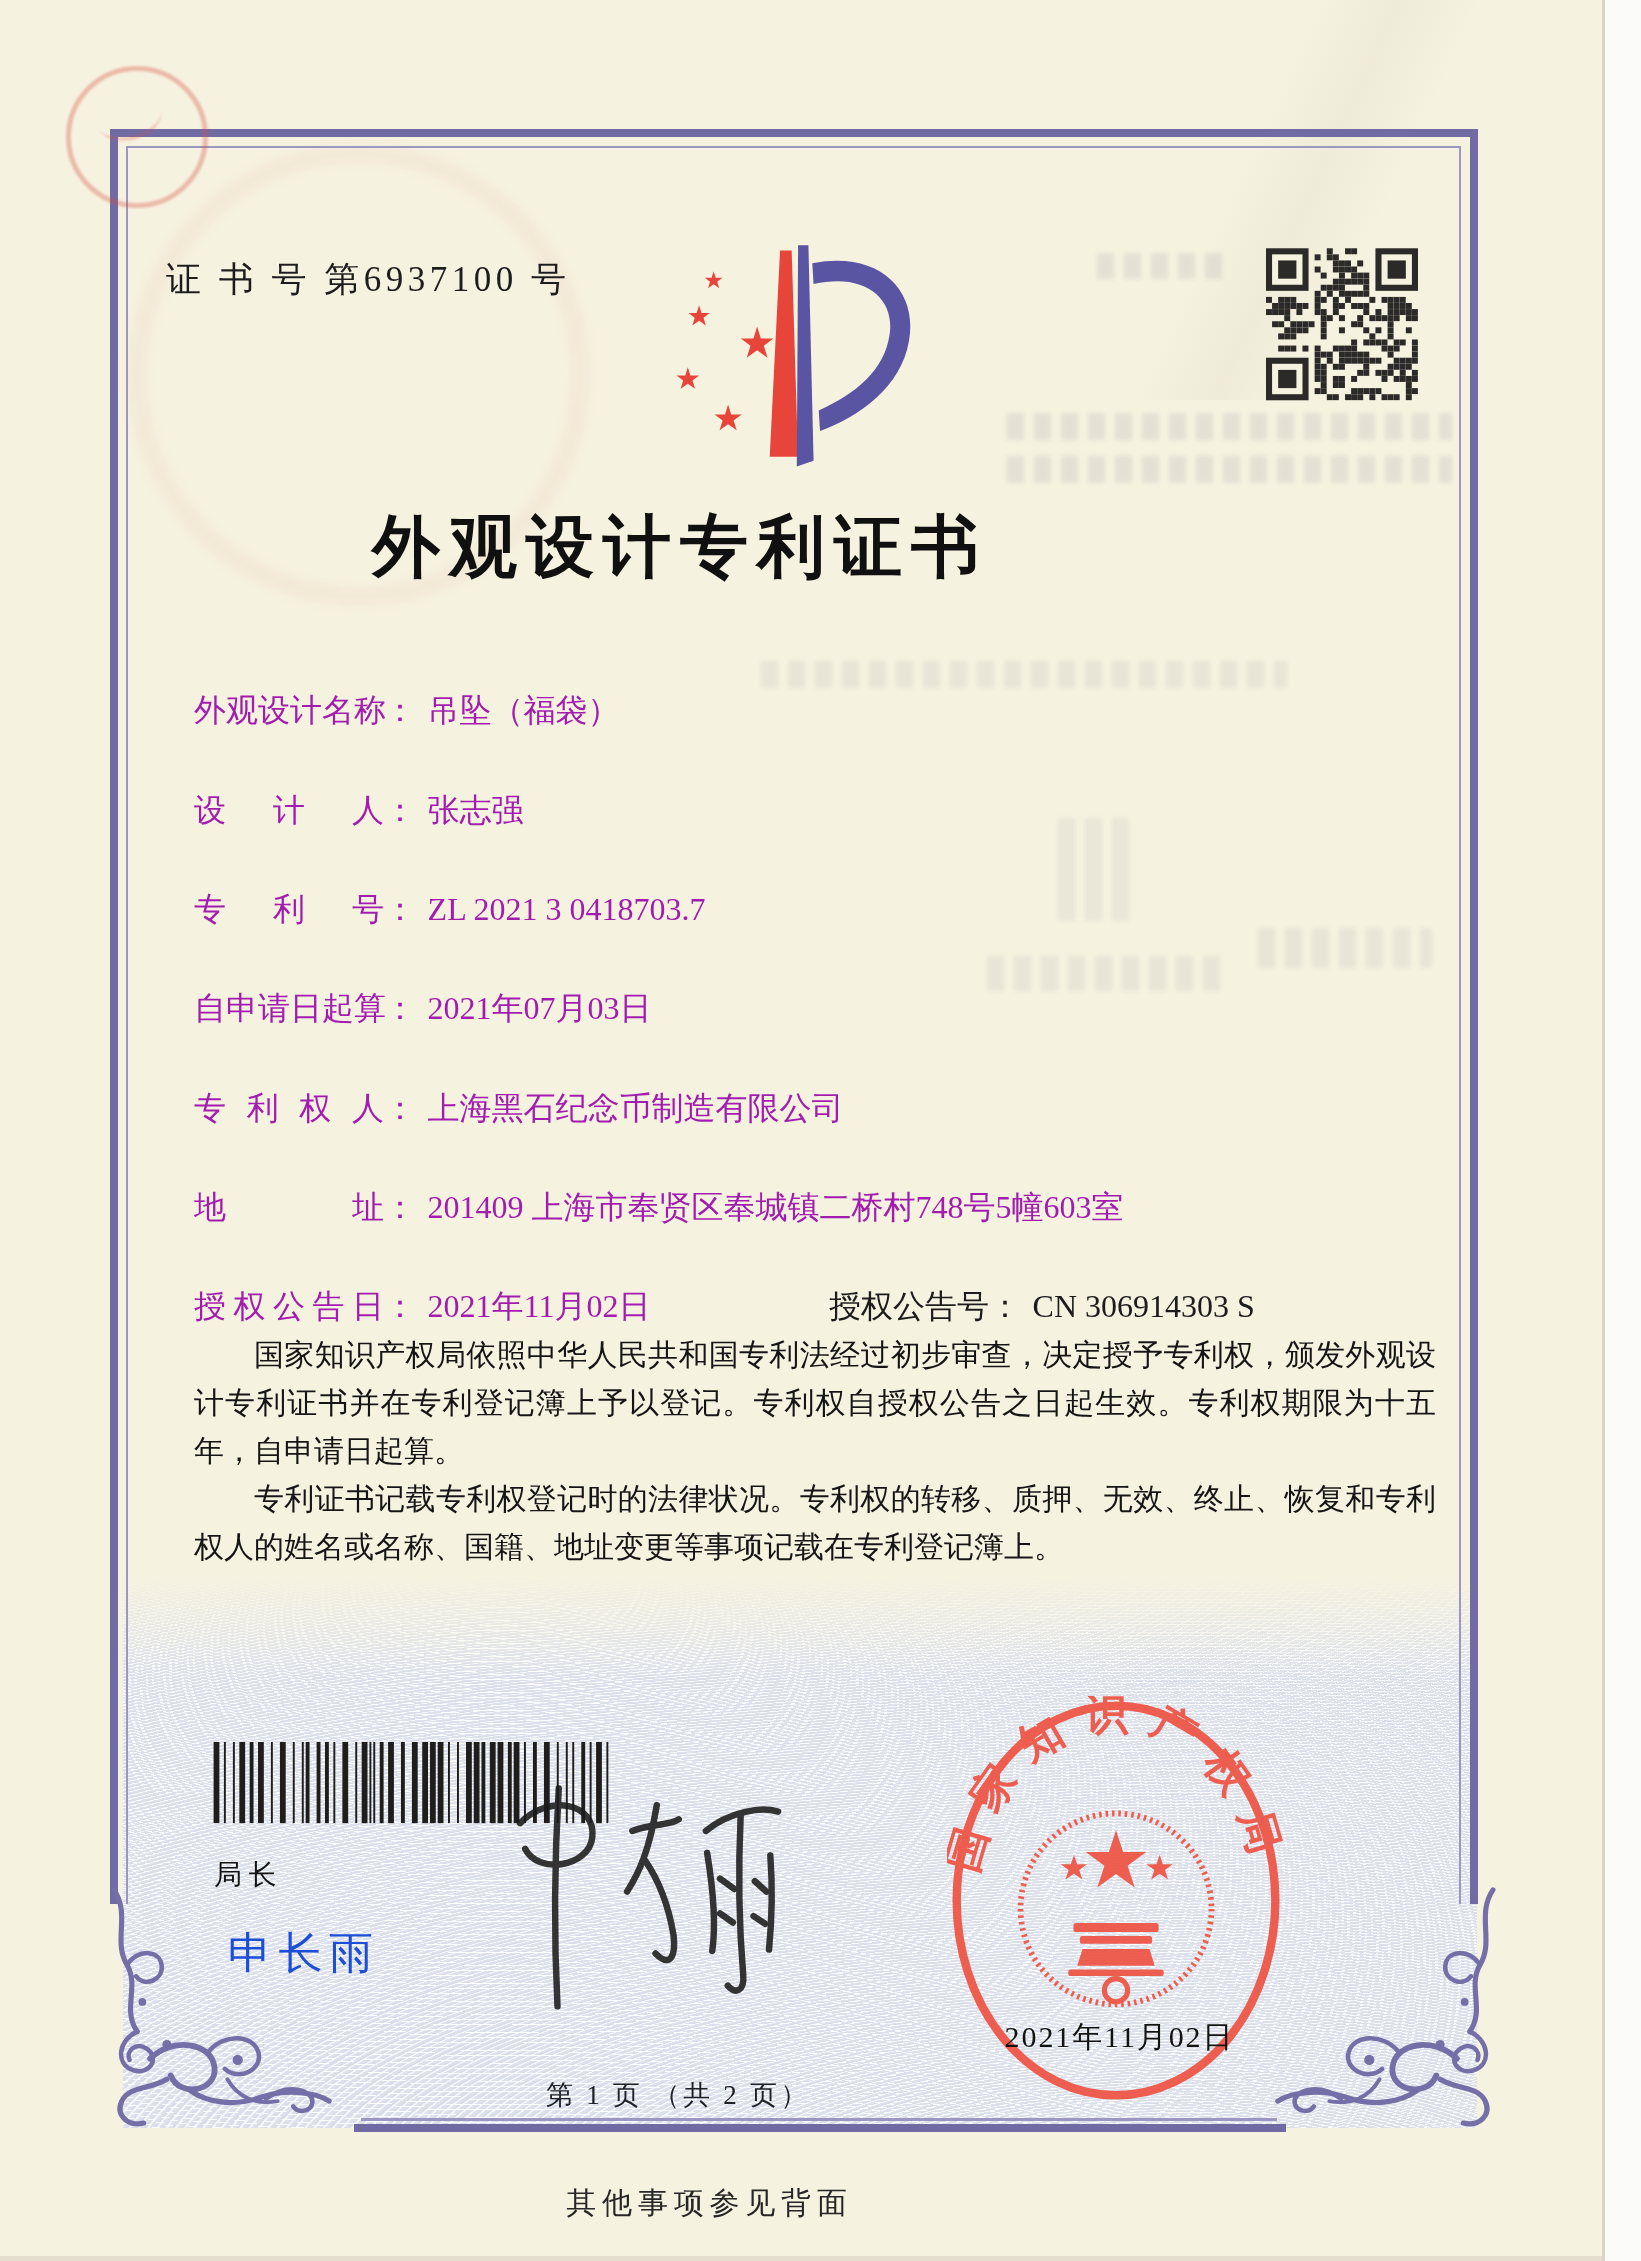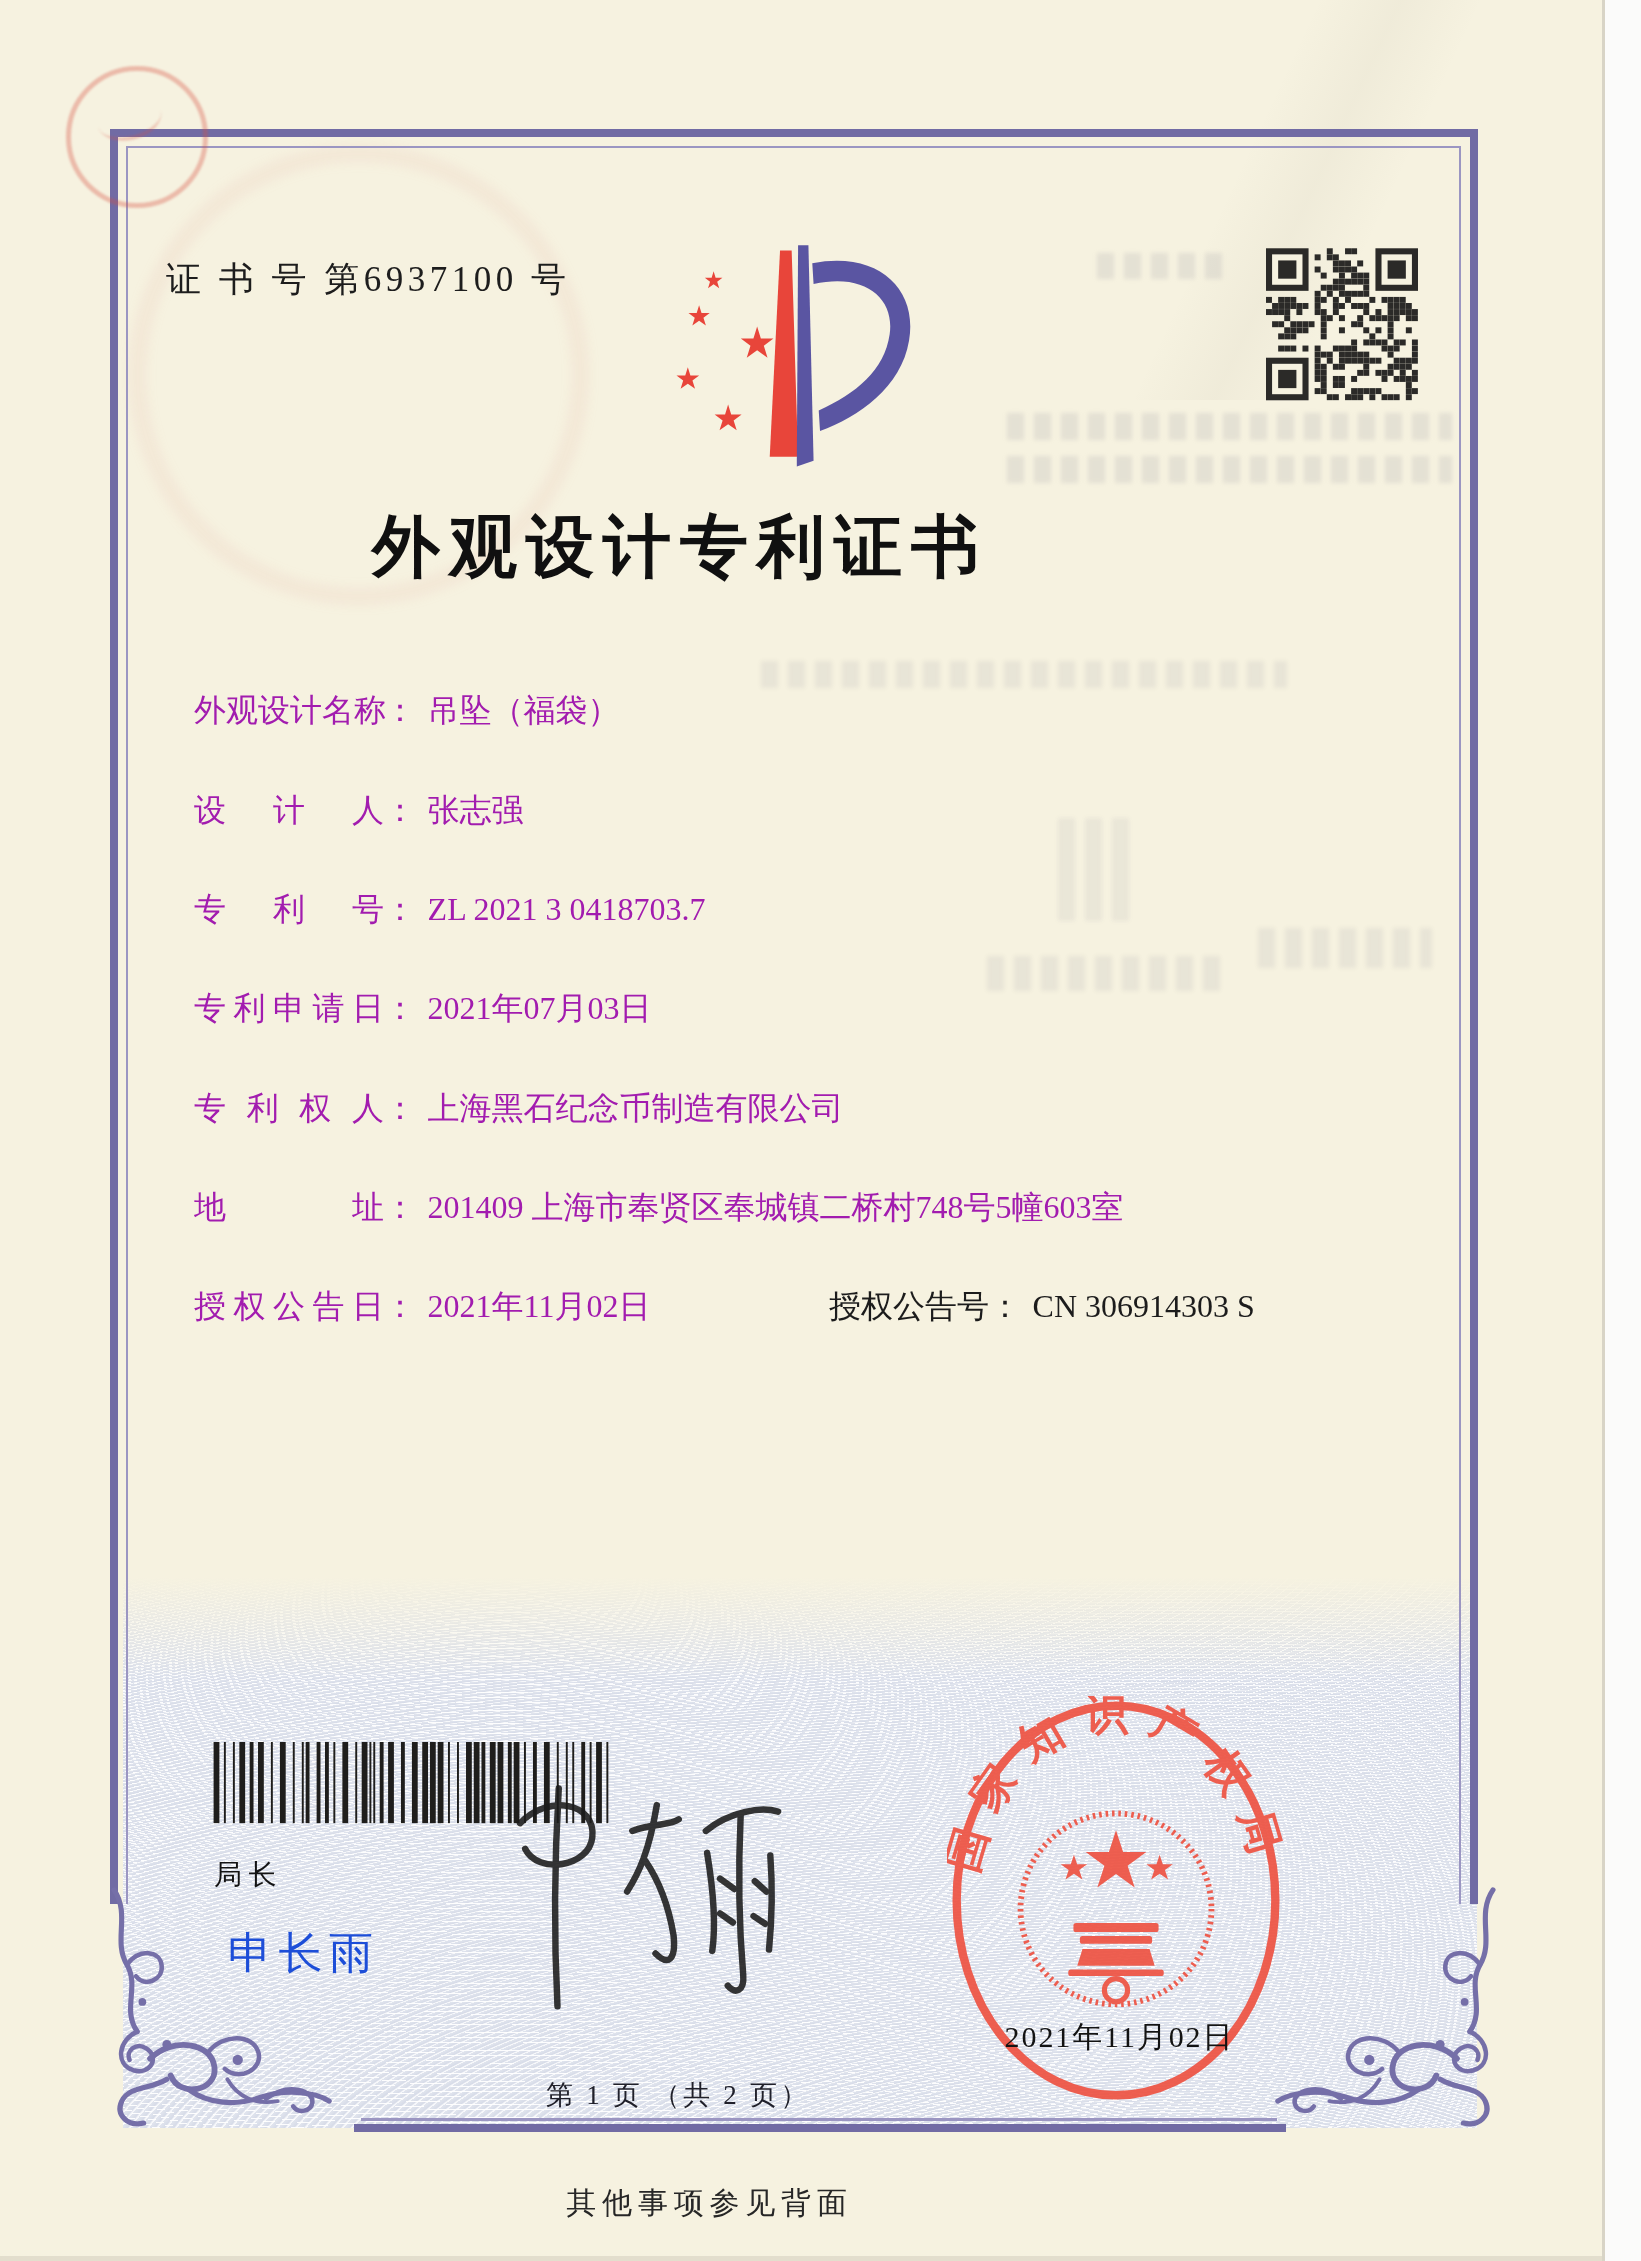--- a/index.html
+++ b/index.html
@@ -369,35 +369,39 @@
   <div class="abs field" style="top:689px">
     <span class="flabel">外观设计名称</span><span>：</span><span class="fvalue">吊坠（福袋）</span>
   </div>
   <div class="abs field" style="top:789px">
     <span class="flabel">设计人</span><span>：</span><span class="fvalue">张志强</span>
   </div>
   <div class="abs field" style="top:888px">
     <span class="flabel">专利号</span><span>：</span><span class="fvalue">ZL 2021 3 0418703.7</span>
   </div>
   <div class="abs field" style="top:987px">
-    <span class="flabel">专利申请日</span><span>：</span><span class="fvalue">2021年07月03日</span>
+    <span class="flabel">自申请日起算</span><span>：</span><span class="fvalue">2021年07月03日</span>
   </div>
   <div class="abs field" style="top:1087px">
     <span class="flabel">专利权人</span><span>：</span><span class="fvalue">上海黑石纪念币制造有限公司</span>
   </div>
   <div class="abs field" style="top:1186px">
     <span class="flabel">地址</span><span>：</span><span class="fvalue">201409 上海市奉贤区奉城镇二桥村748号5幢603室</span>
   </div>
   <div class="abs field" style="top:1285px">
     <span class="flabel">授权公告日</span><span>：</span><span class="fvalue">2021年11月02日</span>
   </div>
   <div class="abs grant2" style="top:1285px">
     <span>授权公告号</span><span>：</span><span class="fvalue">CN 306914303 S</span>
   </div>
 
+  <div class="abs paras">
+    <p>国家知识产权局依照中华人民共和国专利法经过初步审查，决定授予专利权，颁发外观设计专利证书并在专利登记簿上予以登记。专利权自授权公告之日起生效。专利权期限为十五年，自申请日起算。</p>
+    <p>专利证书记载专利权登记时的法律状况。专利权的转移、质押、无效、终止、恢复和专利权人的姓名或名称、国籍、地址变更等事项记载在专利登记簿上。</p>
+  </div>
 
   <div class="abs barcode" id="barbox"><svg width="403" height="85" viewBox="0 0 624 132">
         <rect x="0" y="0" width="9" height="126" fill="#1f1e1c"></rect>
         <rect x="16" y="0" width="3" height="126" fill="#1f1e1c"></rect>
         <rect x="30" y="0" width="3" height="126" fill="#1f1e1c"></rect>
         <rect x="40" y="0" width="9" height="126" fill="#1f1e1c"></rect>
         <rect x="56" y="0" width="6" height="126" fill="#1f1e1c"></rect>
         <rect x="69" y="0" width="9" height="126" fill="#1f1e1c"></rect>
         <rect x="89" y="0" width="3" height="126" fill="#1f1e1c"></rect>
         <rect x="103" y="0" width="9" height="126" fill="#1f1e1c"></rect>

